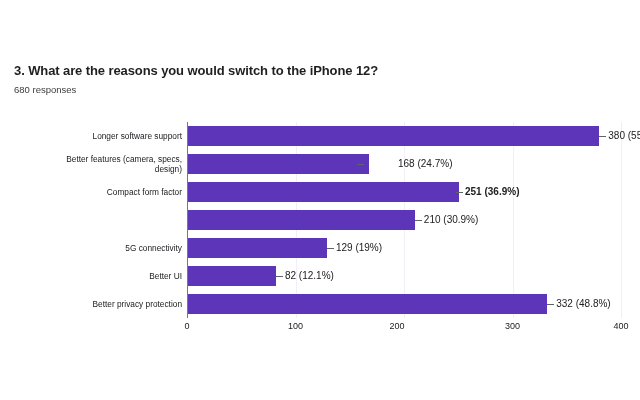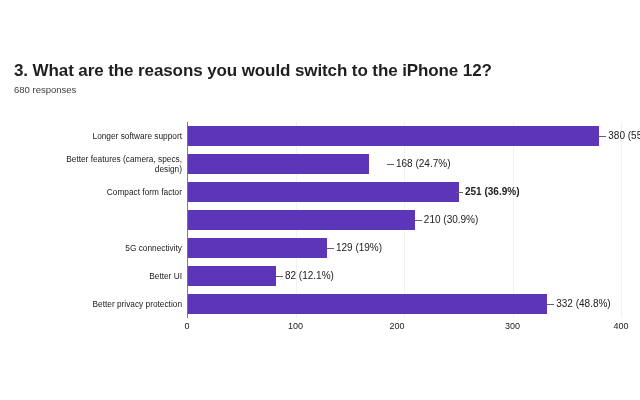--- a/index.html
+++ b/index.html
@@ -26,21 +26,21 @@
   }
 
   
   #question-header {
     position: absolute;
     left: 14px;
     top: 62px;
     width: 600px;
   }
   #question-title {
-    font-size: 17px;
+    font-size: 13px;
     font-weight: bold;
     letter-spacing: -0.1px;
     color: #1f1f1f;
     line-height: 18px;
     white-space: nowrap;
   }
   #response-count {
     margin-top: 4px;
     font-size: 9.5px;
     font-weight: normal;
@@ -213,21 +213,21 @@
           </div>
           <div class="bar-callout" style="left: 412.3px;">
             <span class="callout-dash"></span>
             <span class="callout-text">380 (55.9%)</span>
           </div>
         </div>
         <div class="bar-row" style="top: 28px;">
           <div class="bar-track">
             <div class="bar-rect" style="width: 182.28px; background: rgb(92, 53, 184);"></div>
           </div>
-          <div class="bar-callout" style="left: 200px;">
+          <div class="bar-callout" style="left: 170px; gap: 32px;">
             <span class="callout-dash"></span>
             <span class="callout-text">168 (24.7%)</span>
           </div>
         </div>
         <div class="bar-row" style="top: 56px;">
           <div class="bar-track">
             <div class="bar-rect" style="width: 272.335px; background: rgb(92, 53, 184);"></div>
           </div>
           <div class="bar-callout" style="left: 269px; font-weight: bold;">
             <span class="callout-dash"></span>

